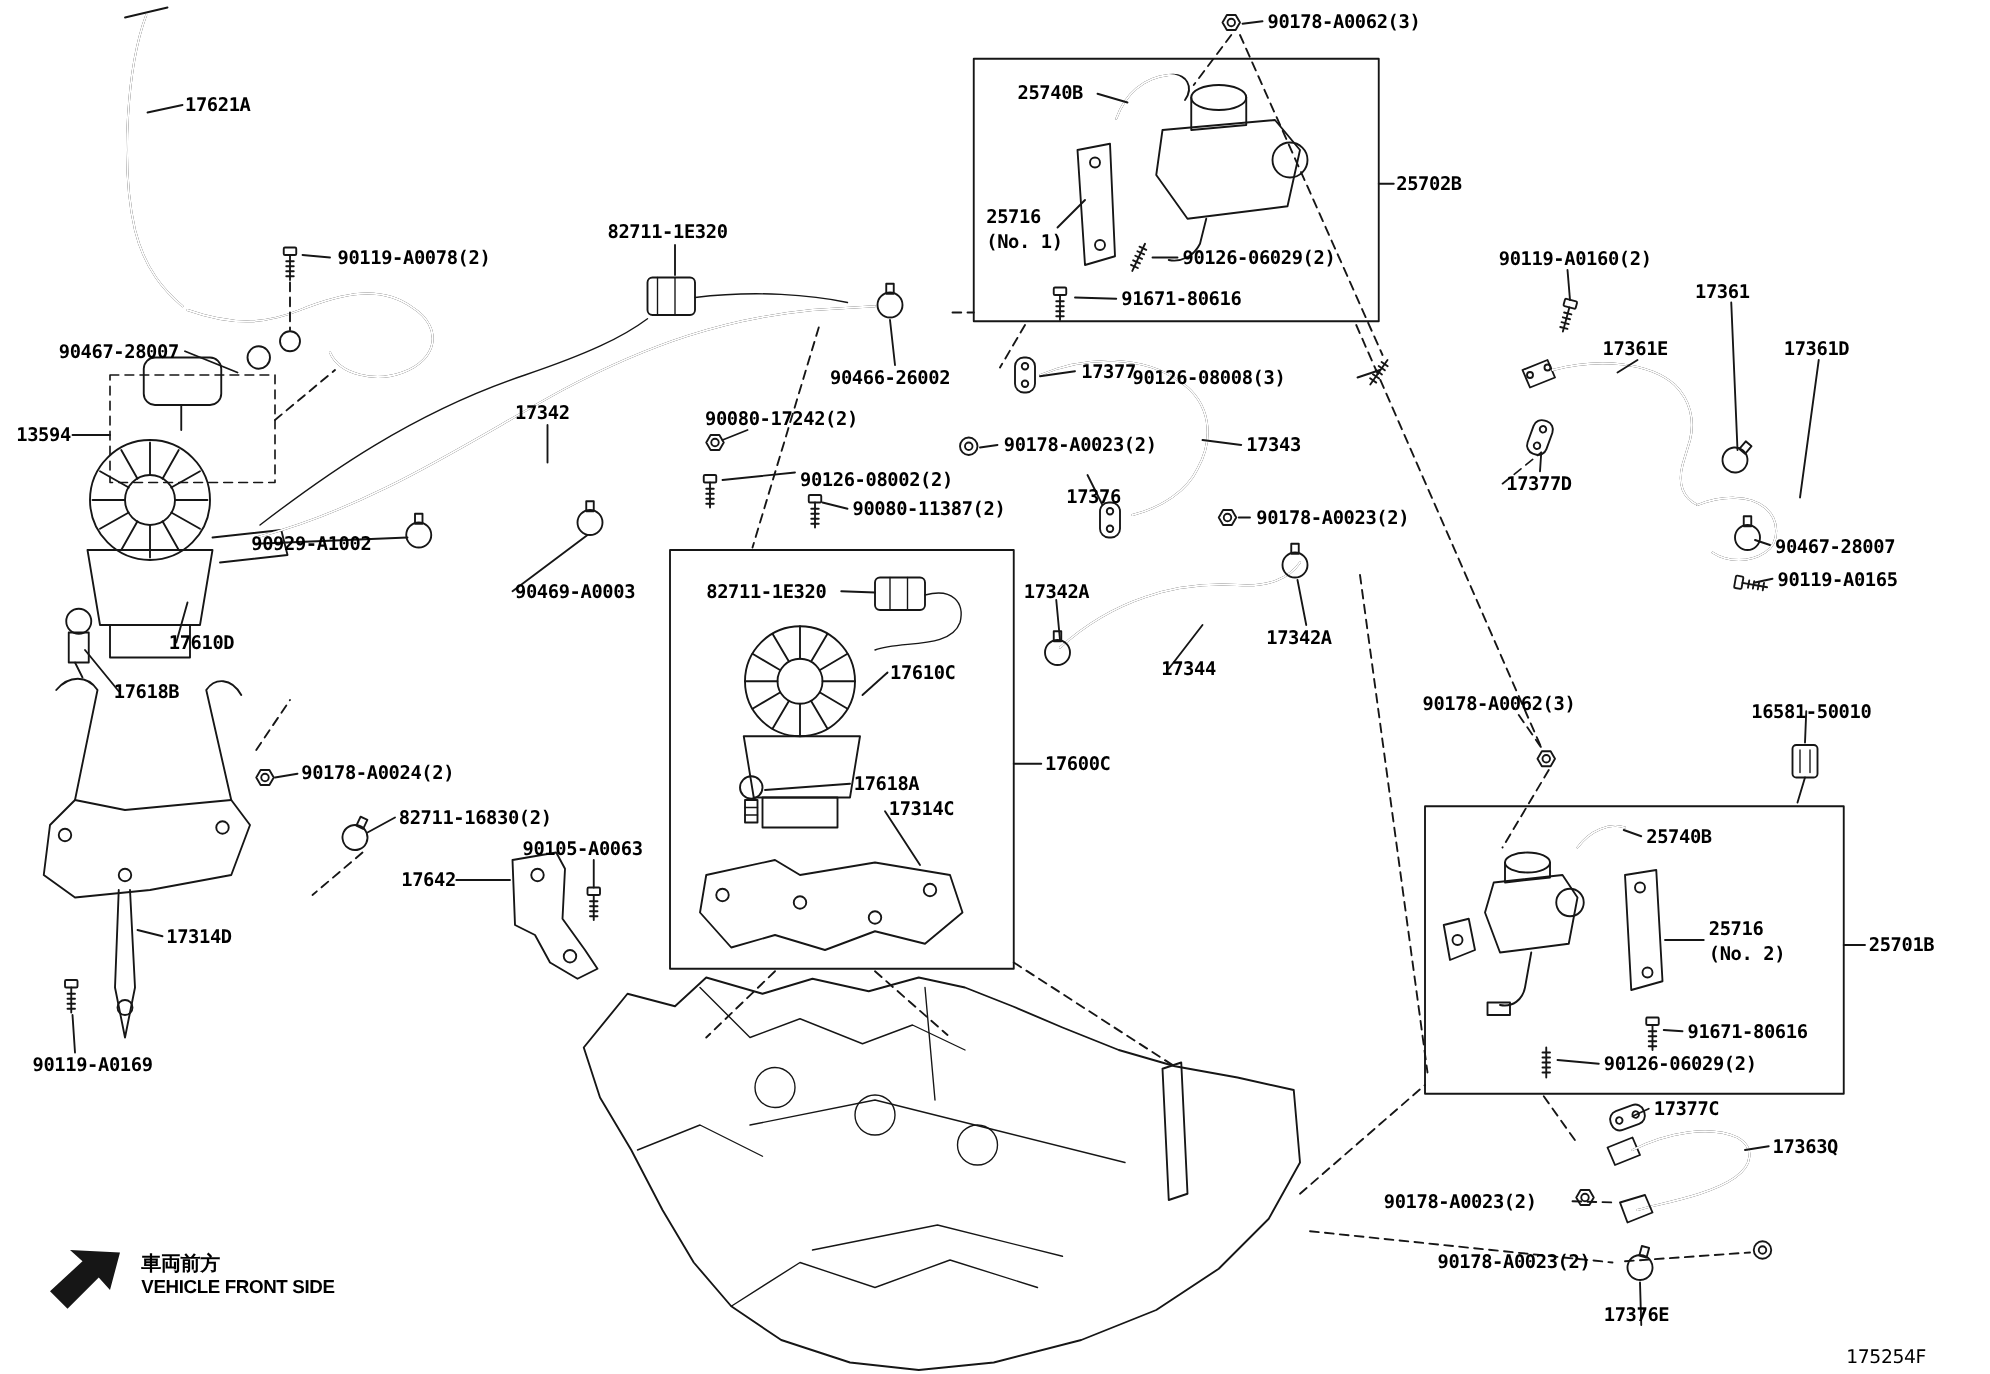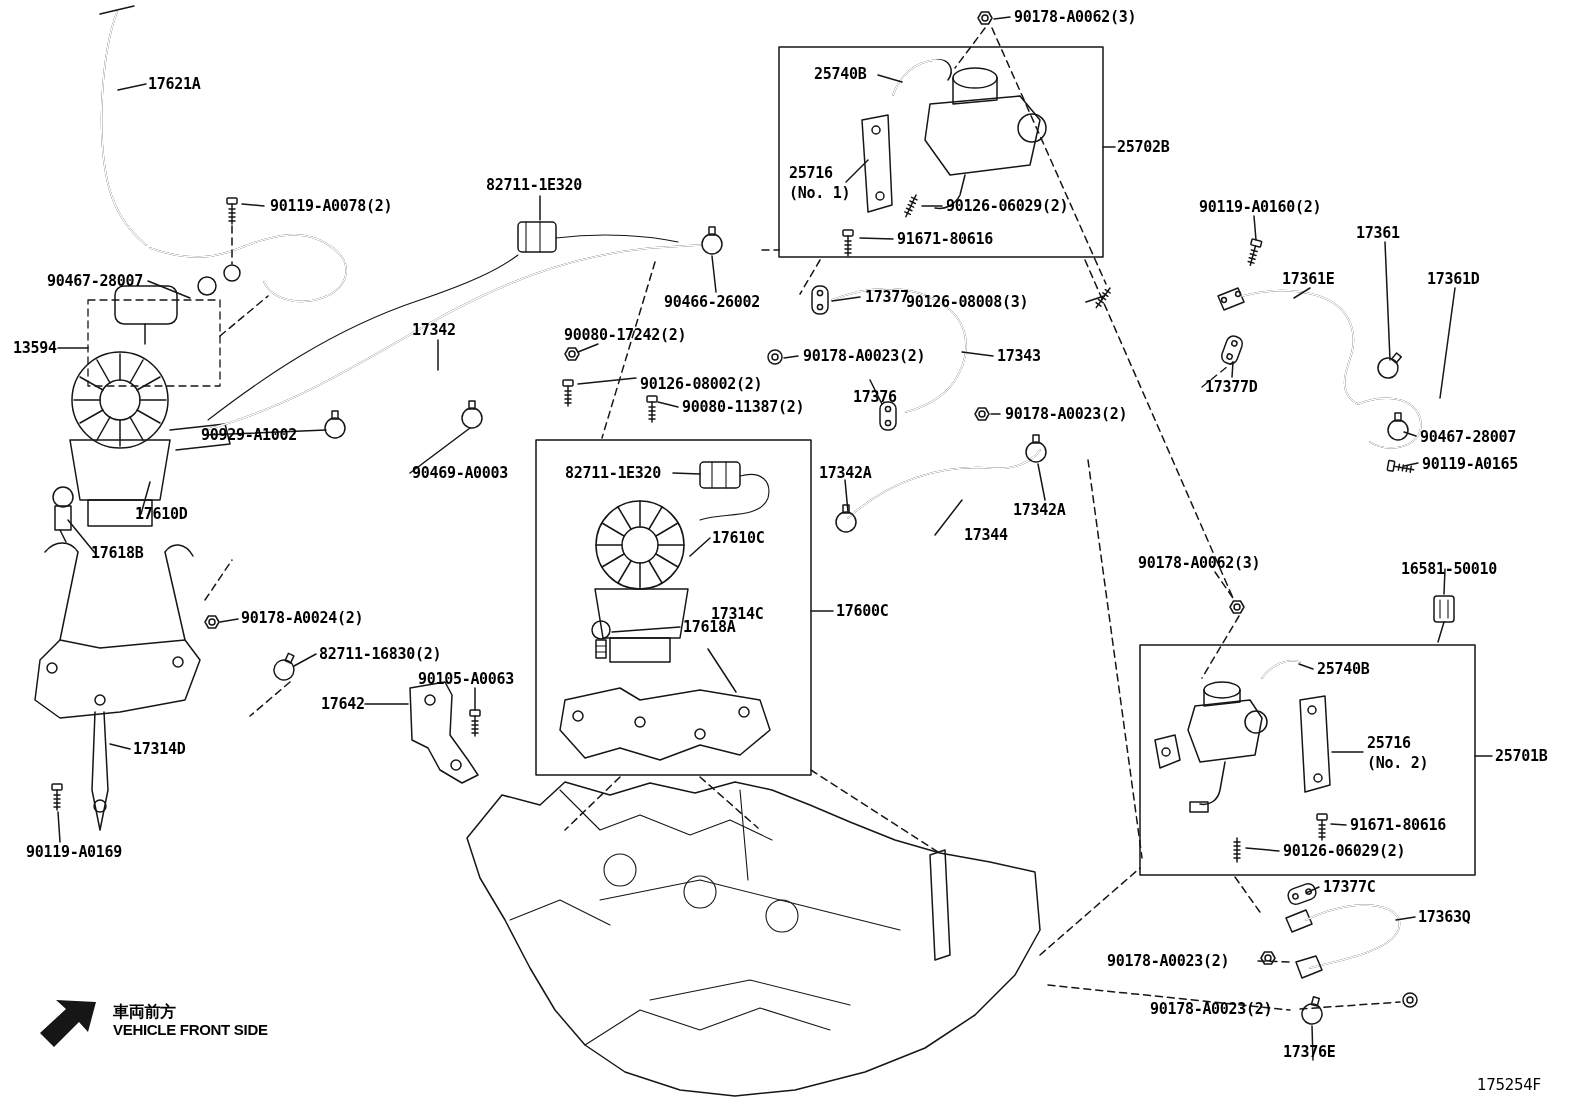--- a/index.html
+++ b/index.html
@@ -395,31 +395,31 @@
 <div class="lbl" style="left:682px;top:399px">90080-11387(2)</div>
 <div class="lbl" style="left:1205px;top:379px">17377D</div>
 <div class="lbl" style="left:1005px;top:406px">90178-A0023(2)</div>
 <div class="lbl" style="left:1420px;top:429px">90467-28007</div>
 <div class="lbl" style="left:1422px;top:456px">90119-A0165</div>
 <div class="lbl" style="left:201px;top:427px">90929-A1002</div>
 <div class="lbl" style="left:412px;top:465px">90469-A0003</div>
 <div class="lbl" style="left:565px;top:465px">82711-1E320</div>
 <div class="lbl" style="left:819px;top:465px">17342A</div>
 <div class="lbl" style="left:1013px;top:502px">17342A</div>
-<div class="lbl" style="left:964px;top:527px">17344</div>
+<div class="lbl" style="left:929px;top:527px">17344</div>
 <div class="lbl" style="left:135px;top:506px">17610D</div>
 <div class="lbl" style="left:712px;top:530px">17610C</div>
 <div class="lbl" style="left:91px;top:545px">17618B</div>
 <div class="lbl" style="left:1138px;top:555px">90178-A0062(3)</div>
 <div class="lbl" style="left:1401px;top:561px">16581-50010</div>
 <div class="lbl" style="left:836px;top:603px">17600C</div>
 <div class="lbl" style="left:241px;top:610px">90178-A0024(2)</div>
 <div class="lbl" style="left:683px;top:619px">17618A</div>
 <div class="lbl" style="left:319px;top:646px">82711-16830(2)</div>
-<div class="lbl" style="left:711px;top:606px">17314C</div>
+<div class="lbl" style="left:711px;top:639px">17314C</div>
 <div class="lbl" style="left:1317px;top:661px">25740B</div>
 <div class="lbl" style="left:418px;top:671px">90105-A0063</div>
 <div class="lbl" style="left:321px;top:696px">17642</div>
 <div class="lbl" style="left:1367px;top:735px">25716</div>
 <div class="lbl" style="left:1367px;top:755px">(No. 2)</div>
 <div class="lbl" style="left:1495px;top:748px">25701B</div>
 <div class="lbl" style="left:133px;top:741px">17314D</div>
 <div class="lbl" style="left:1350px;top:817px">91671-80616</div>
 <div class="lbl" style="left:1283px;top:843px">90126-06029(2)</div>
 <div class="lbl" style="left:26px;top:844px">90119-A0169</div>

